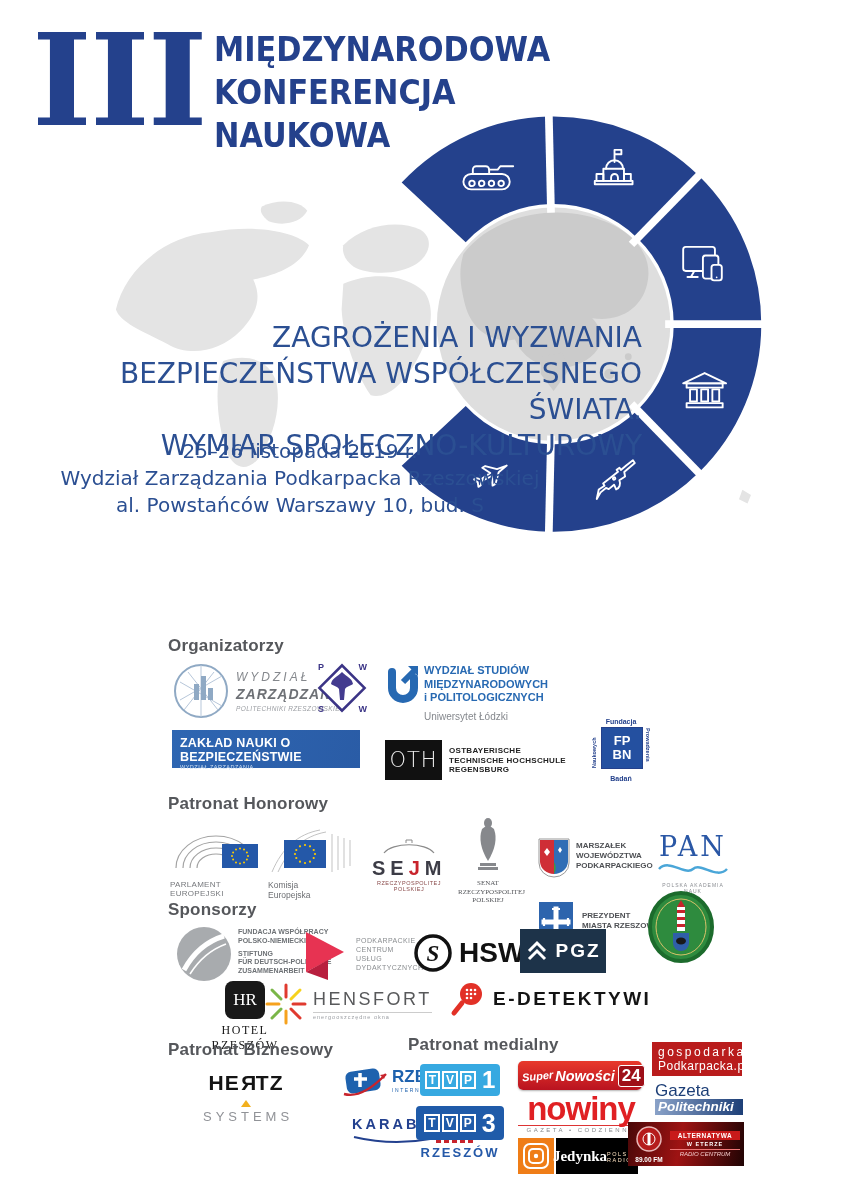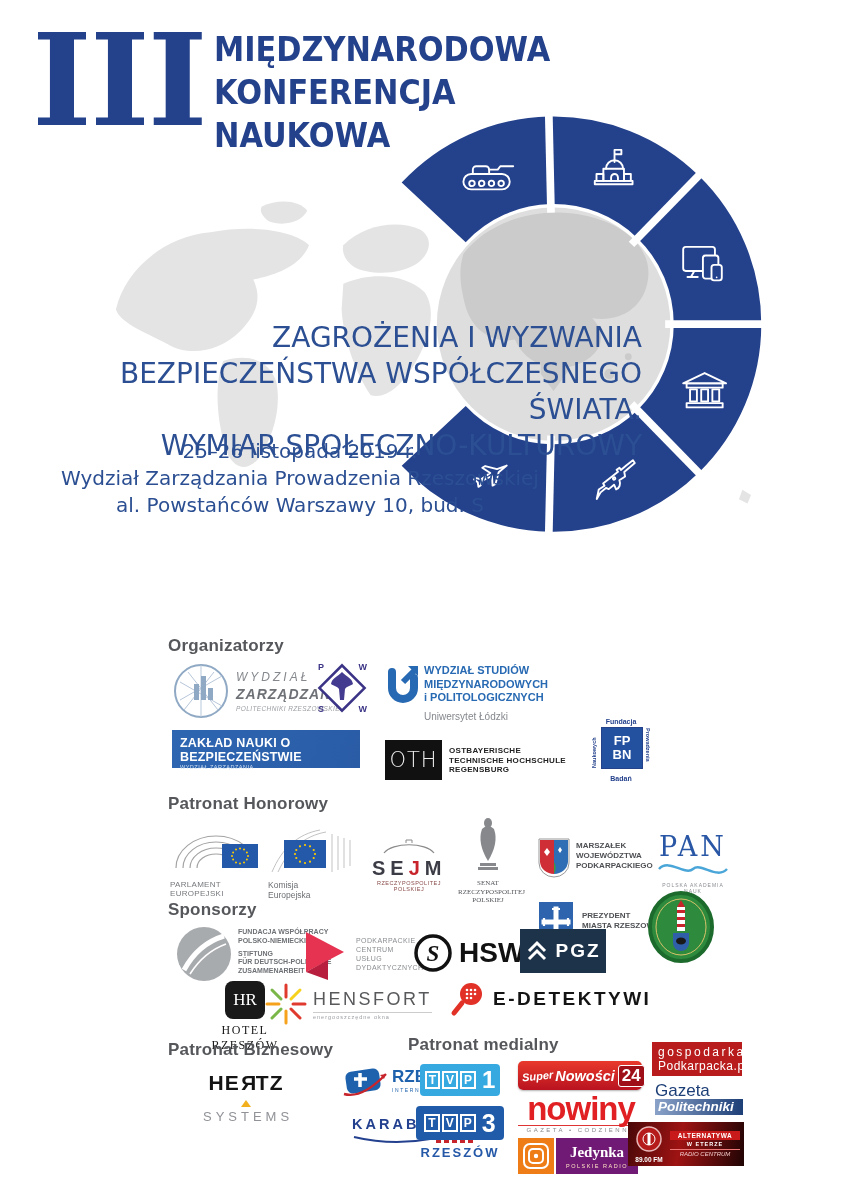--- a/index.html
+++ b/index.html
@@ -115,21 +115,21 @@
     </g>
   </svg>
 
   <div class="abs hero-title" style="left:2px;top:320px;width:640px;">
     <div>ZAGROŻENIA I WYZWANIA</div>
     <div>BEZPIECZEŃSTWA WSPÓŁCZESNEGO ŚWIATA.</div>
     <div>WYMIAR SPOŁECZNO-KULTUROWY</div>
   </div>
   <div class="abs date-blk" style="left:30px;top:438px;width:540px;">
     <div>25–26 listopada 2019 r.</div>
-    <div>Wydział Zarządzania Prowadzenia Rzeszowskiej</div>
+    <div>Wydział Zarządzania Podkarpacka Rzeszowskiej</div>
     <div>al. Powstańców Warszawy 10, bud. S</div>
   </div>
 
   <div class="abs sec-h" style="left:168px;top:637px;">Organizatorzy</div>
 
   <div class="abs" style="left:172px;top:662px;">
     <svg width="58" height="58">
       <circle cx="29" cy="29" r="26" fill="none" stroke="#8fa9c4" stroke-width="2"></circle>
       <path d="M8,20 L50,44 M8,38 L50,14 M16,10 L46,48 M42,10 L12,48 M29,3 v52" stroke="#b7c7da" stroke-width="1" fill="none"></path>
       <rect x="22" y="22" width="5" height="16" fill="#8fa9c4"></rect>
@@ -488,21 +488,21 @@
     <div style="font-size:33px;font-weight:900;color:#e02023;line-height:33px;letter-spacing:-1px;">nowiny</div>
     <div style="font-size:6px;color:#85888b;letter-spacing:2.5px;border-top:1px solid #d33;padding-top:1px;">GAZETA • CODZIENNA</div>
   </div>
 
   <div class="abs" style="left:518px;top:1138px;display:flex;">
     <svg width="36" height="36" style="background:#ef7d17;">
       <rect x="6" y="6" width="24" height="24" rx="6" fill="none" stroke="#fff" stroke-width="2"></rect>
       <rect x="11" y="11" width="14" height="14" rx="4" fill="none" stroke="#fff" stroke-width="2"></rect>
       <circle cx="18" cy="18" r="2.2" fill="#fff"></circle>
     </svg>
-    <div style="width:82px;height:36px;background:#701a75;margin-left:2px;display:flex;flex-direction:column;align-items:center;justify-content:center;">
+    <div style="width:82px;height:36px;background:#000000;margin-left:2px;display:flex;flex-direction:row;align-items:center;justify-content:center;">
       <span style="color:#fff;font-weight:bold;font-size:15px;font-family:'Liberation Serif',serif;">Jedynka</span>
       <span style="color:#ffe3c2;font-size:5.5px;letter-spacing:1.5px;margin-top:2px;">POLSKIE RADIO</span>
     </div>
   </div>
 
   <div class="abs" style="left:652px;top:1042px;width:90px;height:34px;background:#b91c1c;color:#fff;padding:3px 6px;box-sizing:border-box;">
     <div style="font-size:12px;letter-spacing:2.5px;">gospodarka</div>
     <div style="font-size:12px;letter-spacing:.5px;">Podkarpacka.pl</div>
   </div>
 

